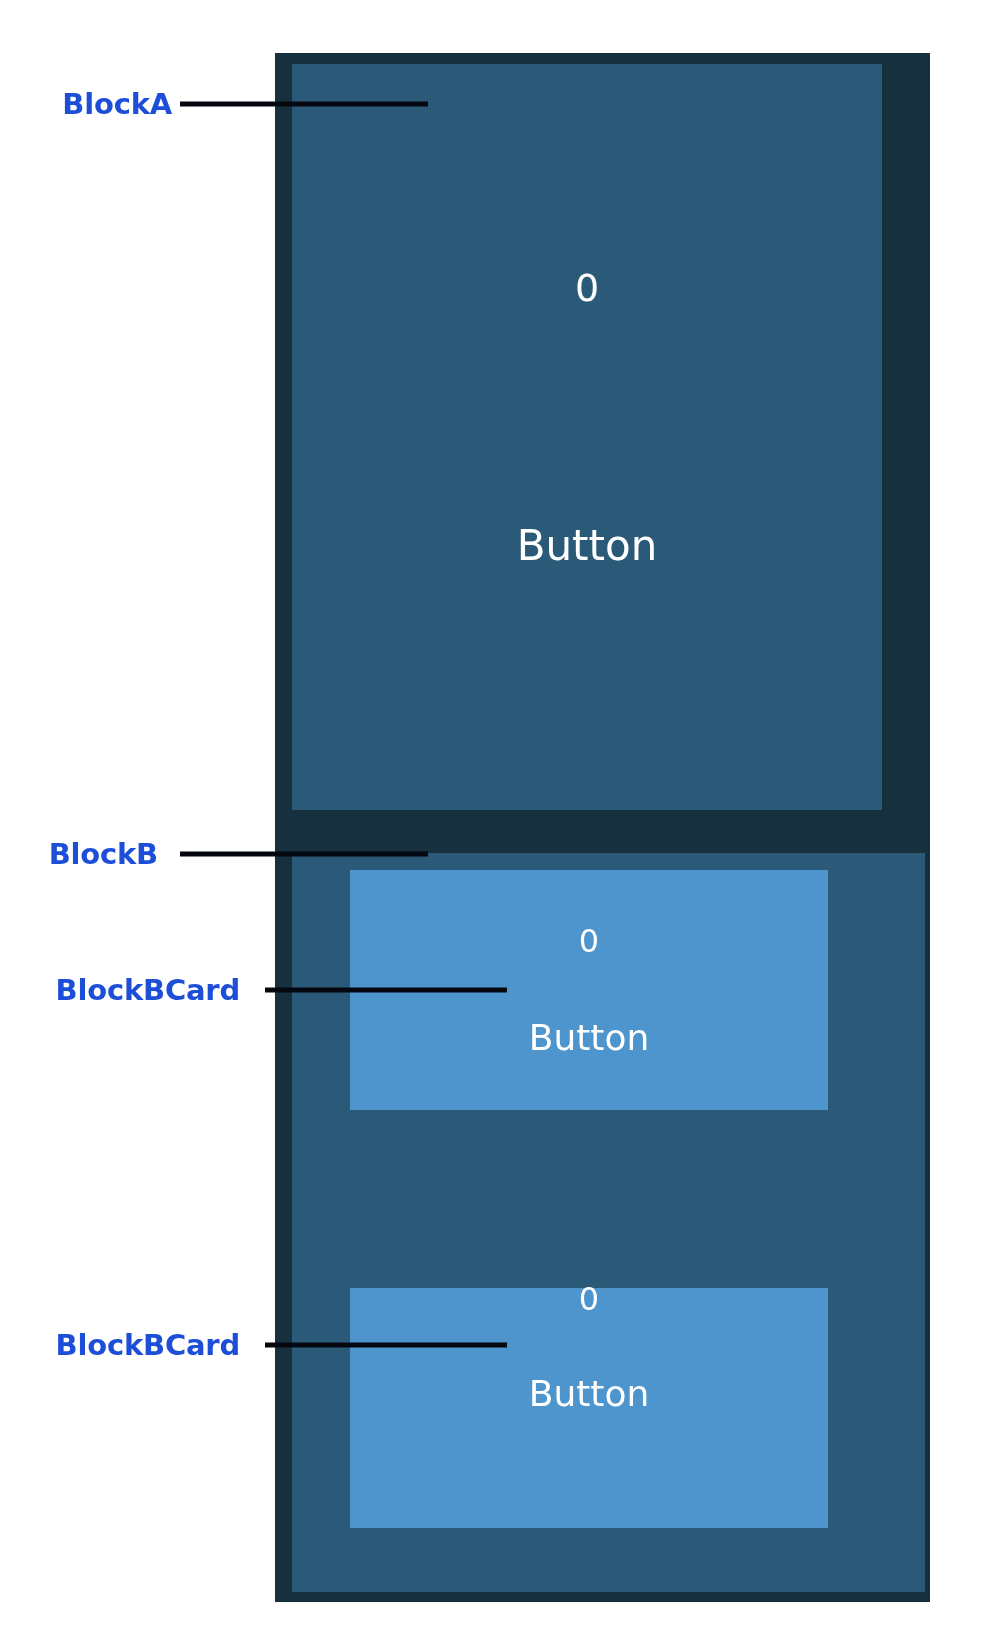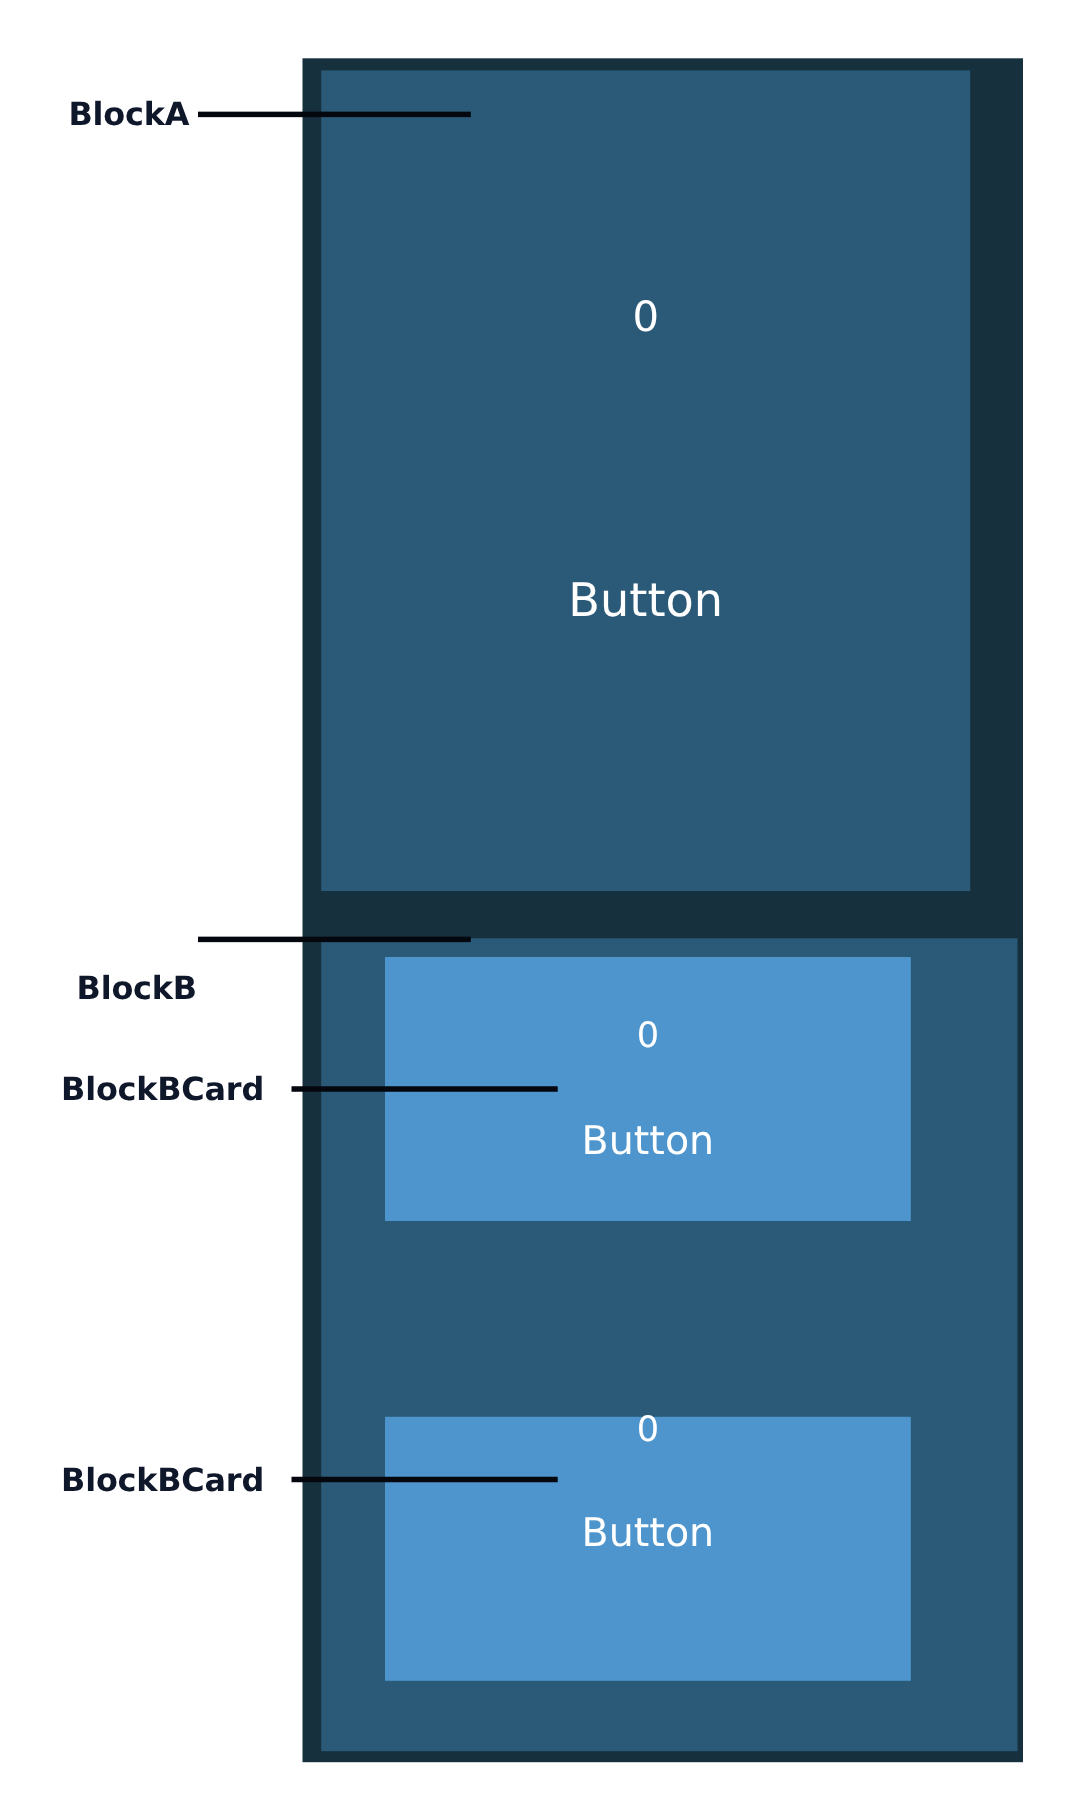--- a/index.html
+++ b/index.html
@@ -119,21 +119,21 @@
     position: absolute;
     height: 40px;
     display: flex;
     align-items: center;
     left: 0;
   }
   .ann-label {
     position: absolute;
     font-size: 29px;
     font-weight: 700;
-    color: #0f172a;
+    color: #1d4ed8;
     white-space: nowrap;
     text-align: right;
     right: 0;
     top: 50%;
     transform: translateY(-50%);
     letter-spacing: -0.2px;
   }
   .ann-line {
     position: absolute;
     height: 5px;
@@ -142,21 +142,21 @@
     transform: translateY(-50%);
   }
 
   
   .ann-blocka      { top: 84px;   width: 430px; }
   .ann-blockb      { top: 834px;  width: 430px; }
   .ann-blockbcard1 { top: 970px;  width: 508px; }
   .ann-blockbcard2 { top: 1325px; width: 508px; }
 
   .ann-blocka .ann-label      { right: 258px; }
-  .ann-blockb .ann-label      { right: 251px; margin-top: 44px; }
+  .ann-blockb .ann-label      { right: 272px; }
   .ann-blockbcard1 .ann-label { right: 268px; }
   .ann-blockbcard2 .ann-label { right: 268px; }
 
   .ann-blocka .ann-line      { left: 180px; width: 248px; }
   .ann-blockb .ann-line      { left: 180px; width: 248px; }
   .ann-blockbcard1 .ann-line { left: 265px; width: 242px; }
   .ann-blockbcard2 .ann-line { left: 265px; width: 242px; }
 </style>
 </head>
 <body>

